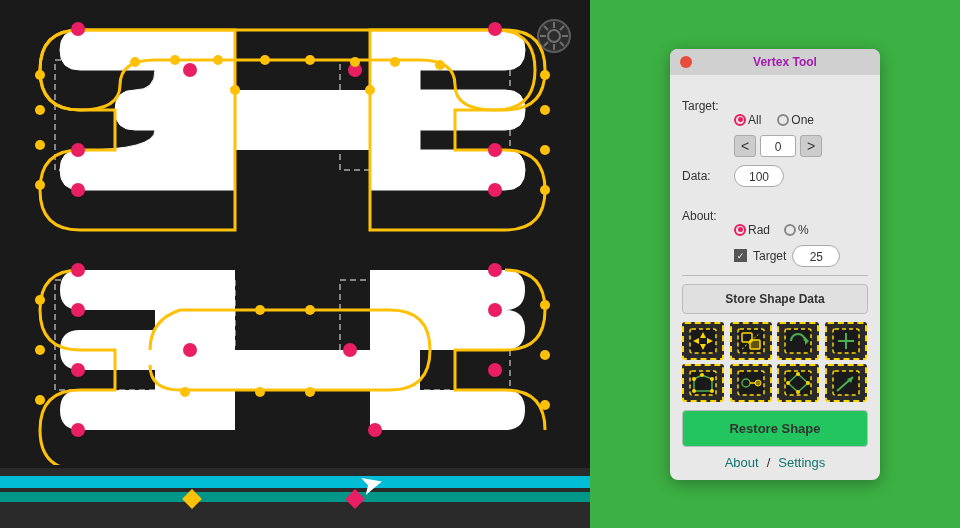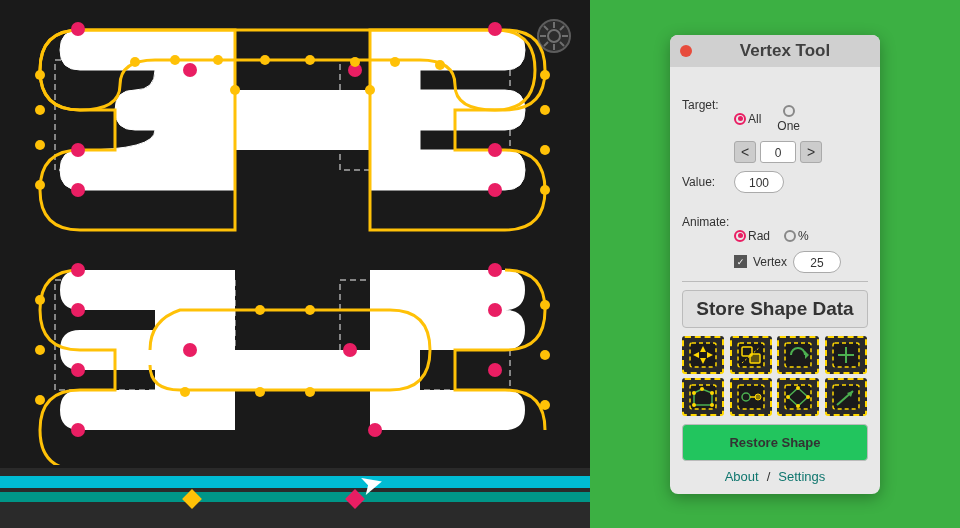--- a/index.html
+++ b/index.html
@@ -118,23 +118,23 @@
     }
     #close-button {
       width: 12px;
       height: 12px;
       border-radius: 50%;
       background: #e74c3c;
       border: none;
       cursor: pointer;
     }
     #panel-title {
-      font-size: 17px;
+      font-size: 12px;
       font-weight: bold;
-      color: #404040;
+      color: #a21caf;
       flex: 1;
       text-align: center;
     }
 
     #vertex-panel-body {
       padding: 10px 12px;
     }
 
     .panel-row {
       display: flex;
@@ -228,21 +228,21 @@
       border-top: 1px solid #bbb;
       margin: 8px 0;
     }
 
     #store-shape-btn {
       width: 100%;
       padding: 7px;
       background: #e0e0e0;
       border: 1px solid #bbb;
       border-radius: 4px;
-      font-size: 19px;
+      font-size: 12px;
       font-weight: bold;
       cursor: pointer;
       color: #333;
       margin-bottom: 8px;
     }
 
     #restore-shape-btn {
       width: 100%;
       padding: 10px;
       background: #22c55e;
@@ -517,64 +517,64 @@
     <div id="vertex-panel-body">
 
       
       <div class="panel-row">
         <span class="panel-label">Target:</span>
         <div class="radio-group">
           <div class="radio-item">
             <div class="radio-dot selected"></div>
             <span>All</span>
           </div>
-          <div class="radio-item" style="margin-left:10px;flex-direction:column;">
+          <div class="radio-item" style="margin-left:10px;">
             <div class="radio-dot"></div>
             <span>One</span>
           </div>
         </div>
       </div>
 
       
       <div class="panel-row">
         <span class="panel-label"></span>
         <div class="stepper-row">
           <button class="stepper-btn">&lt;</button>
           <div class="stepper-val">0</div>
           <button class="stepper-btn">&gt;</button>
         </div>
       </div>
 
       
       <div class="panel-row">
-        <span class="panel-label">Value:</span>
+        <span class="panel-label">Data:</span>
         <div class="input-field">100</div>
       </div>
 
       
       <div class="panel-row">
-        <span class="panel-label">Animate:</span>
+        <span class="panel-label">About:</span>
         <div class="radio-group">
           <div class="radio-item">
             <div class="radio-dot selected"></div>
             <span>Rad</span>
           </div>
           <div class="radio-item" style="margin-left:8px;">
             <div class="radio-dot"></div>
             <span>%</span>
           </div>
         </div>
       </div>
 
       
       <div class="panel-row">
         <span class="panel-label"></span>
         <div class="animate-row">
           <div class="checkbox-item"></div>
-          <span>Vertex</span>
+          <span>Target</span>
           <div class="input-field" style="width:48px;">25</div>
         </div>
       </div>
 
       <hr class="separator">
 
       
       <button id="store-shape-btn">Store Shape Data</button>
 
       

